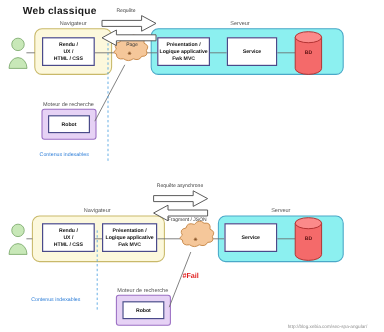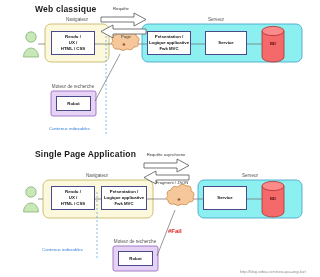--- a/index.html
+++ b/index.html
@@ -3,21 +3,21 @@
 <meta charset="utf-8">
 <style>
   html,body{margin:0;padding:0;}
   body{
     width:310px;height:277px;
     background:#ffffff;
     font-family:"Liberation Sans",sans-serif;
     overflow:hidden;
     position:relative;
   }
-  .diagram{position:absolute;inset:0;margin-left:16px;}
+  .diagram{position:absolute;inset:0;}
   svg.canvas{position:absolute;left:0;top:0;width:310px;height:277px;}
 
   .sec-title{
     position:absolute;
     font-weight:bold;
     font-size:8.5px;
     color:#1a1a1a;
     letter-spacing:.2px;
     white-space:nowrap;
   }
@@ -204,21 +204,20 @@
   <div class="inner-box" style="left:40px;top:96px;width:35px;height:15px;">
     <span>Robot</span>
   </div>
 
   <div class="blue-note" style="left:33px;top:126px;">Contenus indexables</div>
 
   <div class="arrow-label" style="left:105px;top:6px;">Requête</div>
 
   <div class="arrow-label" style="left:110px;top:34px;">Page</div>
 
-  <div class="sec-title" id="title-bottom">Single Page Application</div>
 
   <div class="zone-label" style="left:81px;top:173px;">Navigateur</div>
 
   <div class="zone-label" style="left:234px;top:173px;">Serveur</div>
 
   <div class="inner-box" style="left:35px;top:186px;width:44px;height:24px;">
     <span>Rendu /<br>UX /<br>HTML / CSS</span>
   </div>
 
   <div class="inner-box" style="left:85px;top:186px;width:46px;height:24px;">

